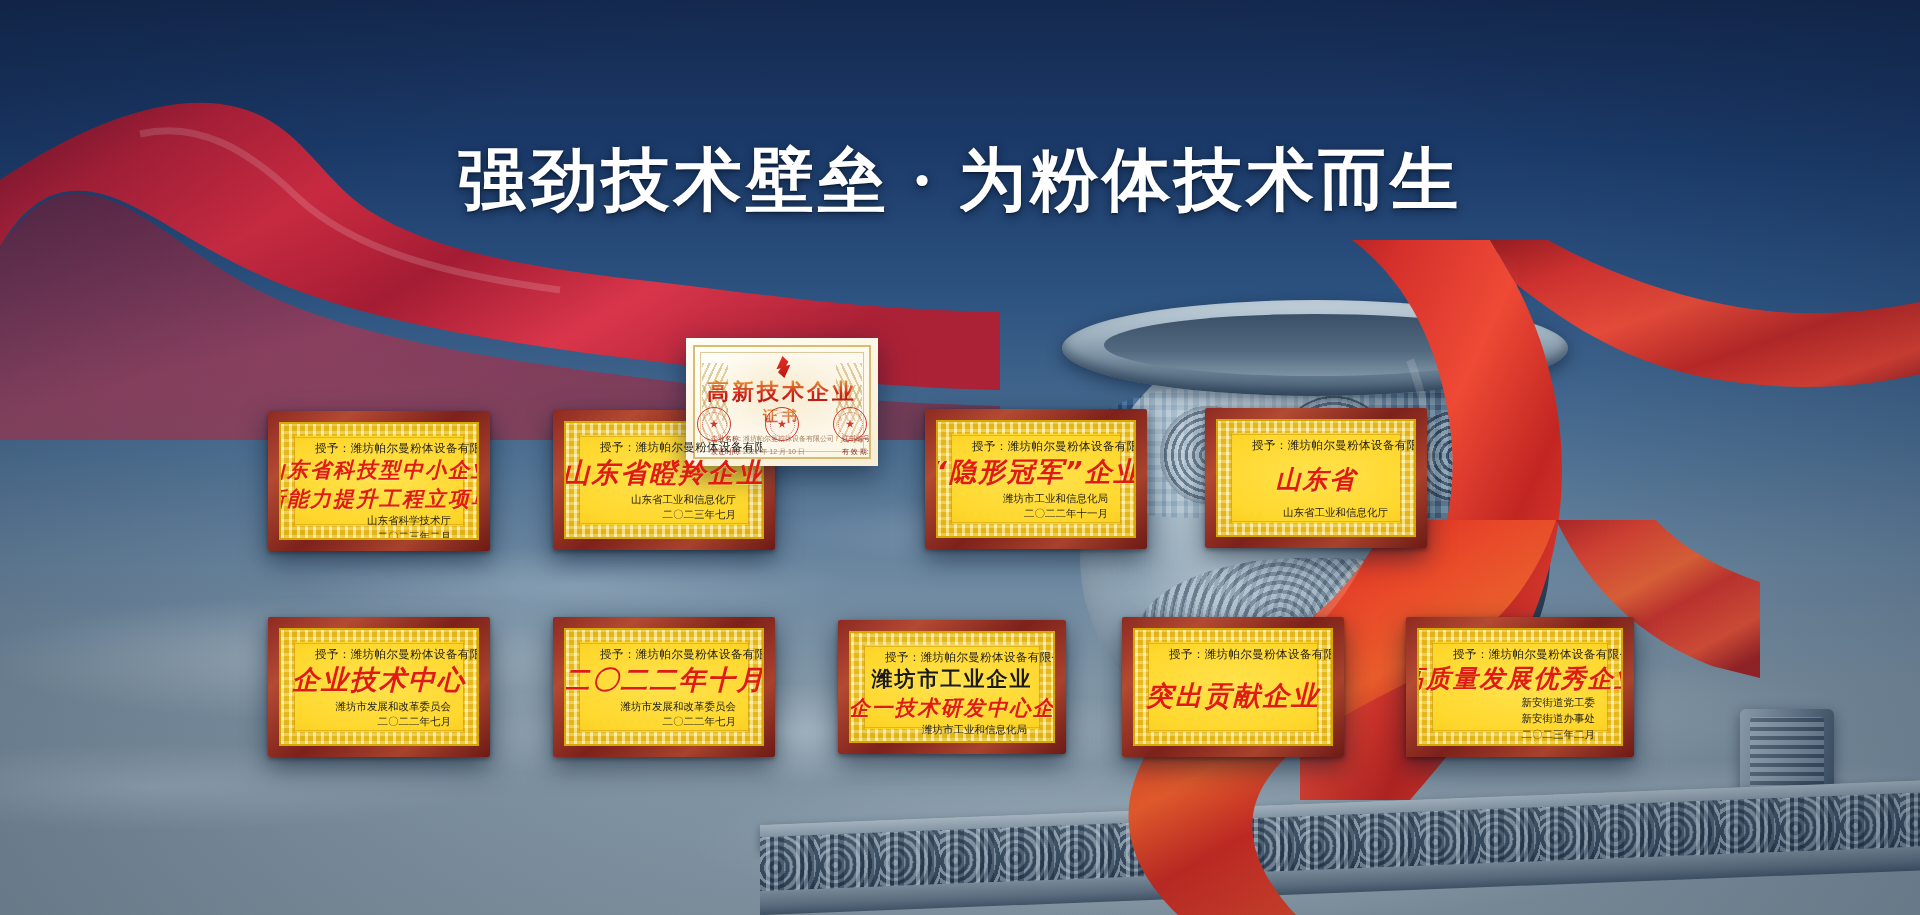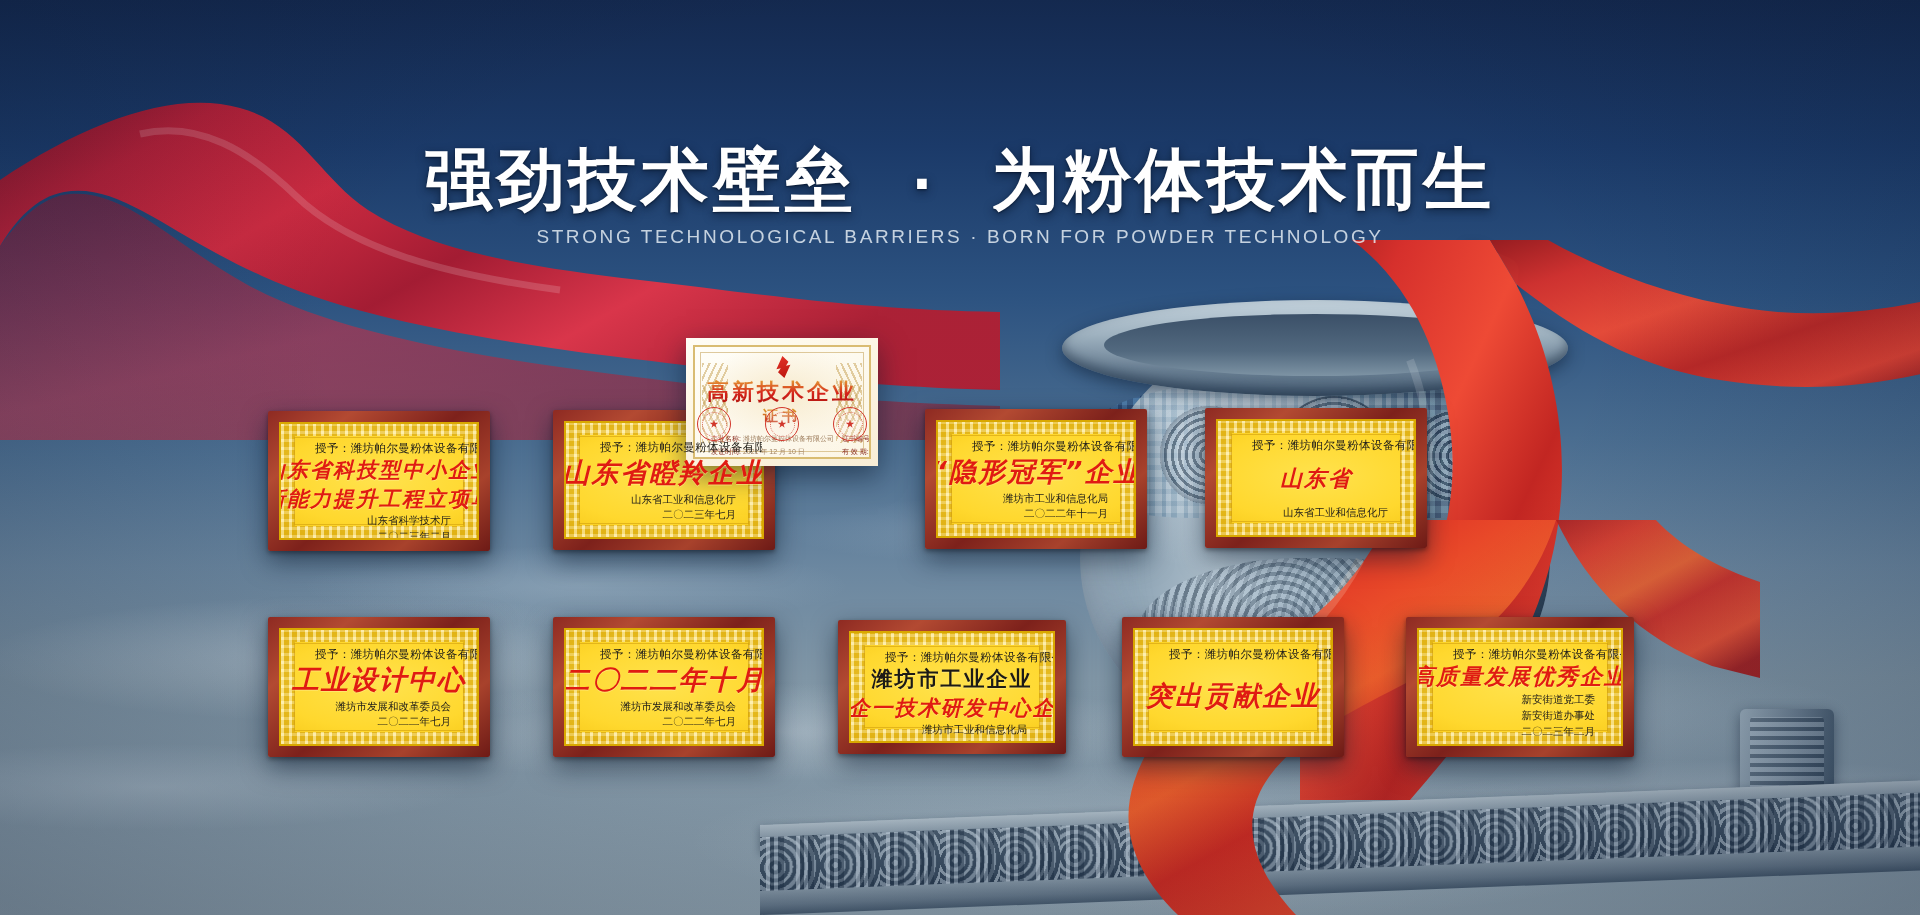--- a/index.html
+++ b/index.html
@@ -138,21 +138,21 @@
     border-radius:4px;
   }
 
   
   .ribbon { position:absolute; pointer-events:none; }
   .ribbon svg { display:block; }
 
   
   .headline {
     position:absolute; left:0; top:135px; width:1920px; text-align:center;
-    font-family:Liberation Mono, monospace;
+    font-family:Liberation Serif, serif;
     font-weight:bold; font-size:68px; letter-spacing:4px; color:#ffffff;
     text-shadow:0 3px 10px rgba(6,20,42,.65), 0 1px 2px rgba(6,20,42,.8);
     white-space:nowrap;
   }
   .subhead {
     position:absolute; left:0; top:226px; width:1920px; text-align:center;
     font-family:"Liberation Sans",sans-serif;
     font-size:19px; letter-spacing:2.6px; color:rgba(233,240,247,.82);
     white-space:nowrap;
   }
@@ -199,21 +199,21 @@
     font-size:11.5px; color:#23201a; letter-spacing:.4px; white-space:nowrap;
     padding-left:14px;
   }
   .p-title-wrap { flex:1; display:flex; flex-direction:column; justify-content:center; align-items:center; gap:1px; }
   .p-title {
     font-weight:bold; color:#e01b12; letter-spacing:2px; white-space:nowrap;
     text-shadow:0 1px 0 rgba(255,240,150,.5);
     font-style:italic;
   }
   .p-title.sz1 { font-size:21px; }
-  .p-title.sz2 { font-size:22px; }
+  .p-title.sz2 { font-size:25px; }
   .p-title.sz3 { font-size:27px; }
   .p-title.dark { color:#1c1a16; font-style:normal; }
   .p-foot { text-align:right; font-size:10.5px; color:#23201a; line-height:1.5; padding-right:6px; white-space:nowrap; }
 
   
   .cert-ht {
     position:absolute;
     background:linear-gradient(160deg,#fffdf6 0%,#fdf6e4 40%,#f8edd6 100%);
     box-shadow:0 10px 26px rgba(6,20,40,.5);
     padding:7px;
@@ -368,21 +368,20 @@
       </defs>
       <path d="M328,0 C300,56 262,98 206,128 C140,164 92,206 74,262 C58,312 78,356 118,395 L236,395 C196,352 182,310 200,272 C222,226 282,196 348,162 C420,124 472,76 496,0 Z" fill="url(#rbB)"></path>
       <path d="M496,0 C530,70 580,118 652,146 L700,158 L700,62 C646,44 600,14 576,-26 Z" fill="url(#rbB)" opacity="0.9"></path>
       <path d="M300,40 C272,92 232,132 182,160" stroke="rgba(255,230,200,0.20)" stroke-width="9" fill="none"></path>
     </svg>
   </div>
 
   <div class="sky-vignette"></div>
 
   <div class="headline">强劲技术壁垒 · 为粉体技术而生</div>
-  <div class="subhead">STRONG TECHNOLOGICAL BARRIERS · BORN FOR POWDER TECHNOLOGY</div>
 
   <div id="plaques">
       <div class="plaque" style="left: 268px; top: 411px; width: 222px; height: 140px;">
         <div class="plaque-inner">
        <div class="plaque-content">
          <div class="p-grant">授予：潍坊帕尔曼粉体设备有限公司</div>
          <div class="p-title-wrap">
               <div class="p-title sz1">山东省科技型中小企业</div>
               <div class="p-title sz1">创新能力提升工程立项单位</div>
             </div>
@@ -432,21 +431,21 @@
               <div>山东省工业和信息化厅</div>
             </div>
        </div>
      </div>
       </div>
       <div class="plaque" style="left: 268px; top: 617px; width: 222px; height: 140px;">
         <div class="plaque-inner">
        <div class="plaque-content">
          <div class="p-grant">授予：潍坊帕尔曼粉体设备有限公司</div>
          <div class="p-title-wrap">
-              <div class="p-title sz3">工业设计中心</div>
+              <div class="p-title sz3">企业技术中心</div>
             </div>
          <div class="p-foot">
               <div>潍坊市发展和改革委员会</div>
               <div>二〇二二年七月</div>
             </div>
        </div>
      </div>
       </div>
       <div class="plaque" style="left: 553px; top: 617px; width: 222px; height: 140px;">
         <div class="plaque-inner">

